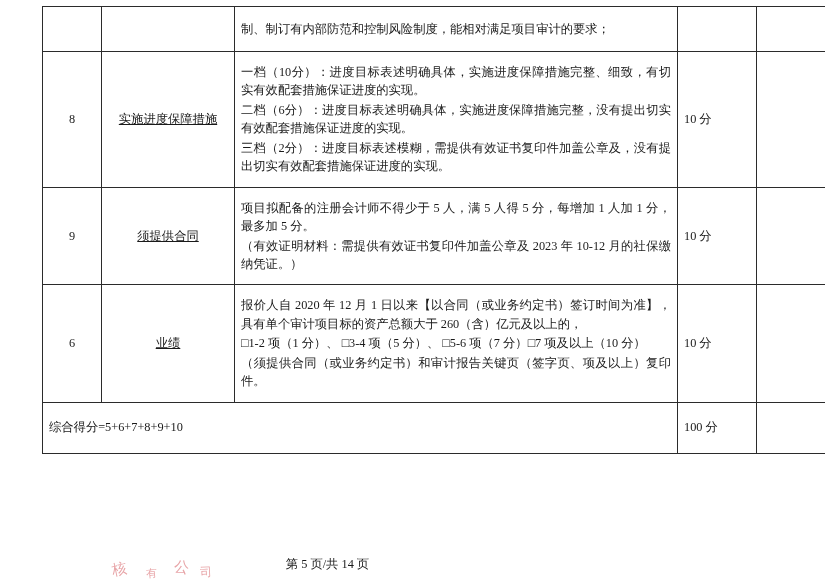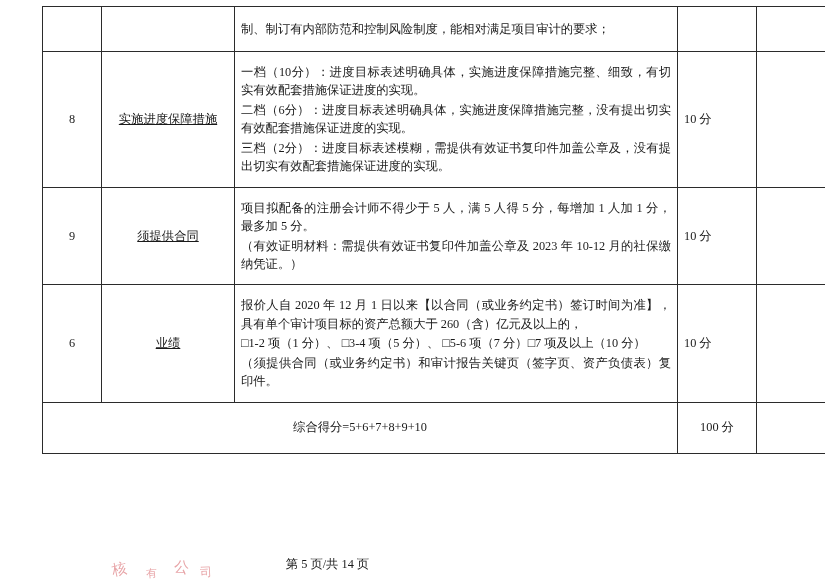--- a/index.html
+++ b/index.html
@@ -46,21 +46,21 @@
   .cell-desc p {
     margin: 0;
     text-align: justify;
     text-justify: inter-ideograph;
   }
   .cell-desc p + p { margin-top: 1px; font-family: Liberation Serif, serif; }
 
   .row-top td { height: 22px; }
 
   .total-row td {
-    text-align: center;
+    text-align: left;
     font-size: 12.6px;
     height: 28px;
     font-family: Liberation Serif, serif;
   }
 
   .footer {
     position: absolute;
     left: 0;
     top: 556px;
     width: 655px;
@@ -129,21 +129,21 @@
         <td class="col-score">10 分</td>
         <td class="col-remark"></td>
       </tr>
 
       <tr>
         <td class="col-no">6</td>
         <td class="col-item">业绩</td>
         <td class="col-desc cell-desc">
           <p>报价人自 2020 年 12 月 1 日以来【以合同（或业务约定书）签订时间为准】，具有单个审计项目标的资产总额大于 260（含）亿元及以上的，</p>
           <p>□1-2 项（1 分）、  □3-4 项（5 分）、  □5-6 项（7 分）□7 项及以上（10 分）</p>
-          <p>（须提供合同（或业务约定书）和审计报告关键页（签字页、资产负债表）复印件。</p>
+          <p>（须提供合同（或业务约定书）和审计报告关键页（签字页、项及以上）复印件。</p>
         </td>
         <td class="col-score">10 分</td>
         <td class="col-remark"></td>
       </tr>
 
       <tr class="total-row">
         <td colspan="3">综合得分=5+6+7+8+9+10</td>
         <td class="col-score">100 分</td>
         <td class="col-remark"></td>
       </tr>

